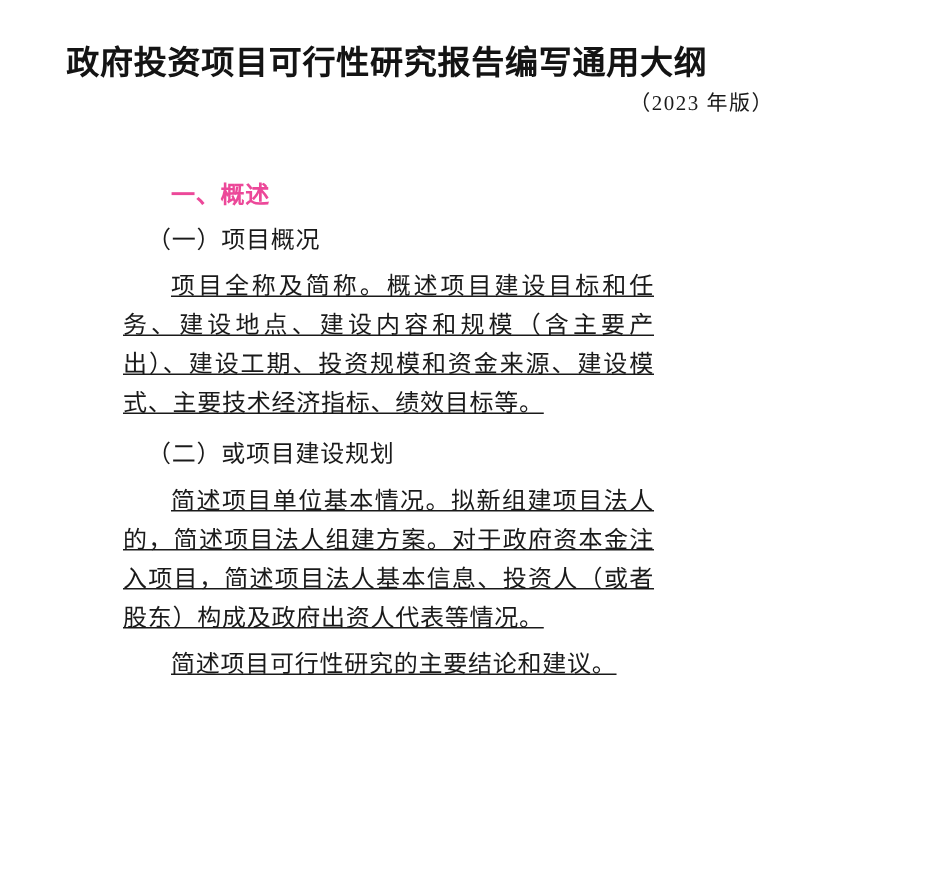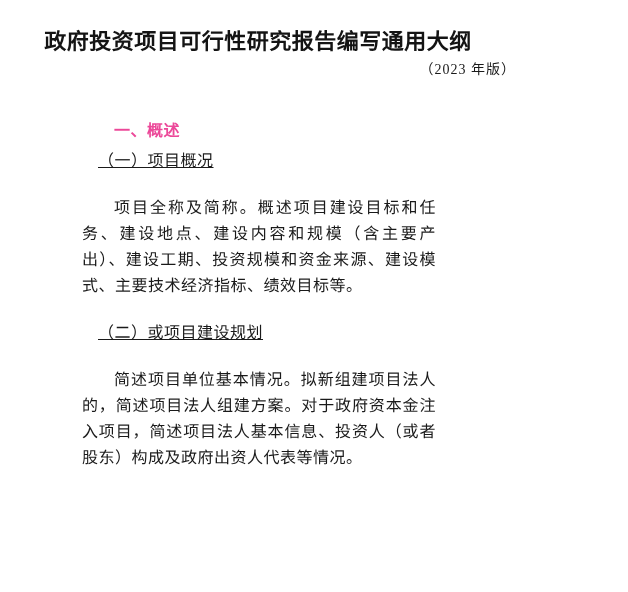--- a/index.html
+++ b/index.html
@@ -51,31 +51,31 @@
   .content .sec-h.first {
     margin-top: 0;
   }
   .content .sub-h {
     margin: 8px 0 0 0;
     font-size: 16px;
     font-weight: normal;
     line-height: 26px;
     text-indent: 1em;
     letter-spacing: 0.5px;
-    text-decoration: underline;
   }
   .content .sub-h.first {
     margin-top: 4px;
   }
   .content p {
-    margin: 21px 0;
+    margin: 5px 0;
     line-height: 26px;
     text-align: justify;
     text-indent: 2em;
     letter-spacing: 0.5px;
+    text-decoration: underline;
   }
 </style>
 </head>
 <body>
 
 <div class="page">
   <h1 class="doc-title">政府投资项目可行性研究报告编写通用大纲</h1>
 
   <div class="doc-subtitle">（2023 年版）</div>
 
@@ -86,15 +86,16 @@
 
     <p>项目全称及简称。概述项目建设目标和任务、建设地点、建设内容和规模（含主要产出）、建设工期、投资规模和资金来源、建设模式、主要技术经济指标、绩效目标等。</p>
 
     <h3 class="sub-h">（二）或项目建设规划</h3>
 
     <p>简述项目单位基本情况。拟新组建项目法人的，简述项目法人组建方案。对于政府资本金注入项目，简述项目法人基本信息、投资人（或者股东）构成及政府出资人代表等情况。</p>
 
 
 
 
+    <p>简述项目可行性研究的主要结论和建议。</p>
 
   </div>
 </div>
 
 </body></html>

